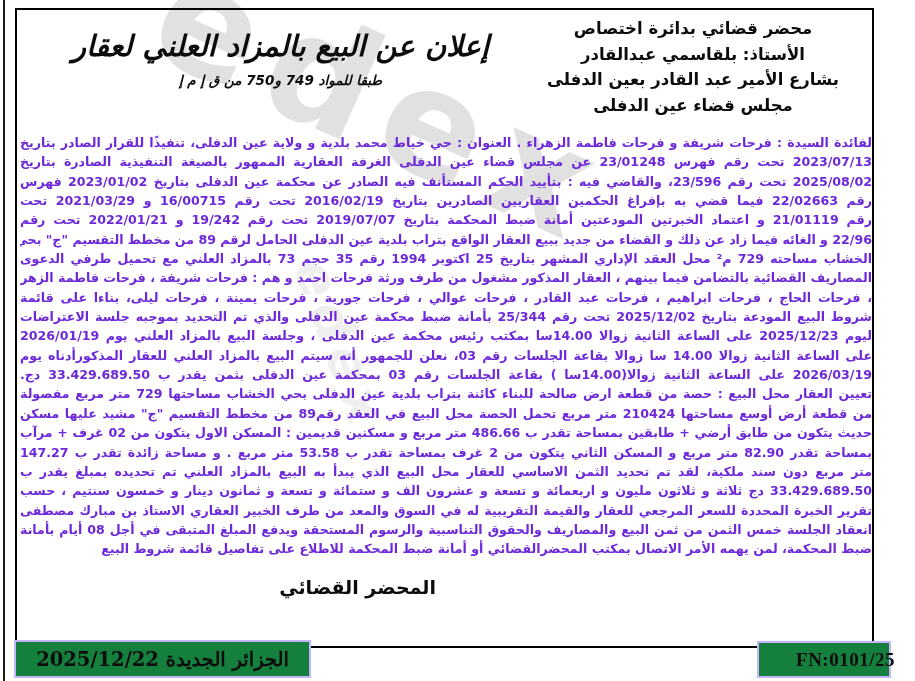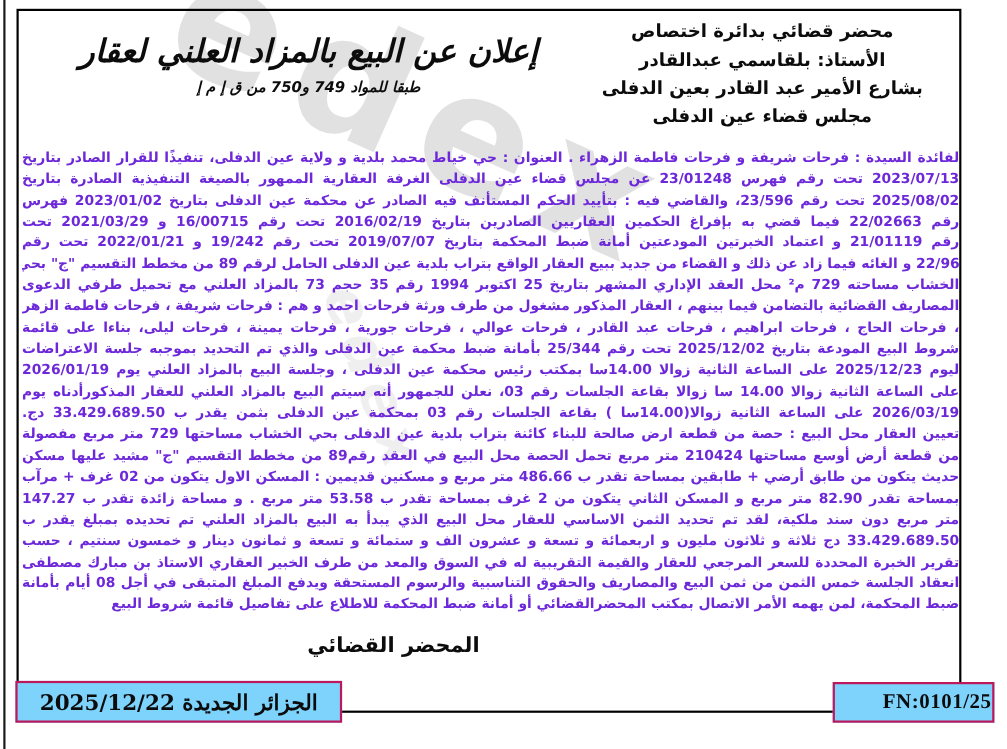--- a/index.html
+++ b/index.html
@@ -80,31 +80,32 @@
   
   .signature{
     position:absolute;left:224px;top:576px;width:212px;
     direction:rtl;text-align:right;
     font-weight:bold;font-size:19px;z-index:2;
   }
 
   
   .stamp-box{
     position:absolute;box-sizing:border-box;
-    background:#7dd3fc;border:2px solid #be185d;
+    background:#15803d;border:2px solid #c4b5fd;
     display:flex;align-items:center;justify-content:center;
     z-index:3;
+    margin-top:21px;
   }
   .date-box{
     left:14px;top:619px;width:297px;height:38px;
     direction:rtl;font-weight:bold;font-size:19.5px;
     font-family:"DejaVu Serif", serif;
   }
   .fn-box{
-    left:757px;top:620px;width:147px;height:37px;
+    left:757px;top:620px;width:134px;height:37px;
     font-family:"Liberation Serif","DejaVu Serif",serif;
     font-weight:bold;font-size:19px;letter-spacing:0.5px;padding-left:43px;
   }
 </style>
 </head>
 <body>
 
 <div class="page">
 
   <div class="col-rule"></div>

